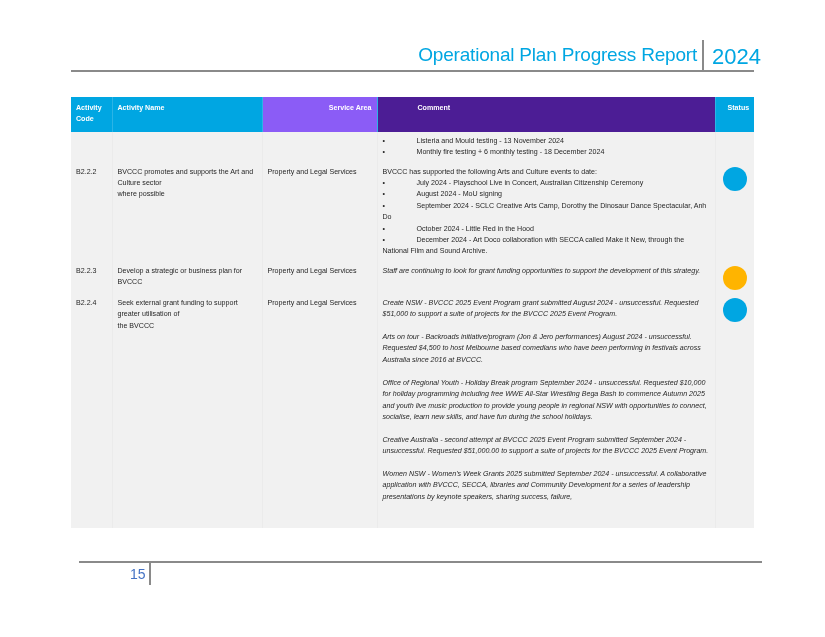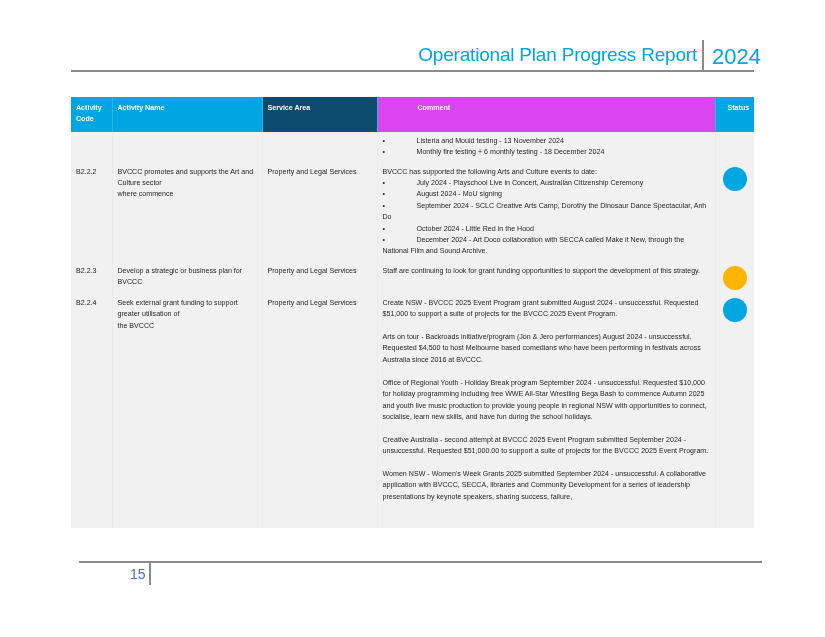--- a/index.html
+++ b/index.html
@@ -36,21 +36,21 @@
     .report-table tbody td {
       background: #f1f1f1; vertical-align: top;
       padding: 4px 5px 4px 5px;
       border-right: 1px solid #ebebeb;
     }
     .report-table tbody td:last-child { border-right: none; }
 
     .bullet-line { display: flex; }
     .bullet-line .dot { width: 10px; flex: none; }
     .bullet-line .indent { width: 24px; flex: none; }
-    .para { margin-bottom: 11.4px; }
+    .para { margin-bottom: 11.4px; font-style: italic; }
     .para:last-child { margin-bottom: 0; }
 
     .status-cell { position: relative; }
     .status-dot { width: 24px; height: 24px; border-radius: 50%; margin: 0 auto; }
 
     .row-top td { padding-top: 2px; padding-bottom: 6px; }
     .row-b222 td { padding-top: 8px; padding-bottom: 10px; }
     .row-b223 td { padding-top: 8px; padding-bottom: 8px; margin-top: 24px; }
     .row-b224 td { padding-top: 8px; padding-bottom: 8px; height: 234px; }
 
@@ -74,22 +74,22 @@
     <col class="c-code">
       <col class="c-name">
       <col class="c-area">
       <col class="c-comment">
       <col class="c-status">
   </colgroup>
   <thead>
     <tr>
       <th style="background: rgb(0, 166, 226);">Activity Code</th>
       <th style="background: rgb(0, 166, 226);">Activity Name</th>
-      <th style="background: #0c4a6e;">Service Area</th>
-      <th style="background: #d946ef; padding-left: 40px;">Comment</th>
+      <th style="background: #8b5cf6; text-align: right;">Service Area</th>
+      <th style="background: #4c1d95; padding-left: 40px;">Comment</th>
       <th style="background: rgb(0, 166, 226); padding-left: 12px;">Status</th>
     </tr>
   </thead>
   <tbody>
 
     <tr class="row-top">
       <td></td>
       <td></td>
       <td></td>
       <td>
@@ -104,21 +104,21 @@
           <span>Monthly fire testing + 6 monthly testing - 18 December 2024</span>
         </div>
       </td>
       <td></td>
     </tr>
 
     <tr class="row-b222">
       <td>B2.2.2</td>
       <td>
         <div>BVCCC promotes and supports the Art and Culture sector</div>
-        <div>where commence</div>
+        <div>where possible</div>
       </td>
       <td>Property and Legal Services</td>
       <td>
         <div>BVCCC has supported the following Arts and Culture events to date:</div>
         <div class="bullet-line">
           <span class="dot">•</span>
             <span class="indent"></span>
           <span>July 2024 - Playschool Live in Concert, Australian Citizenship Ceremony</span>
         </div>
         <div class="bullet-line">

